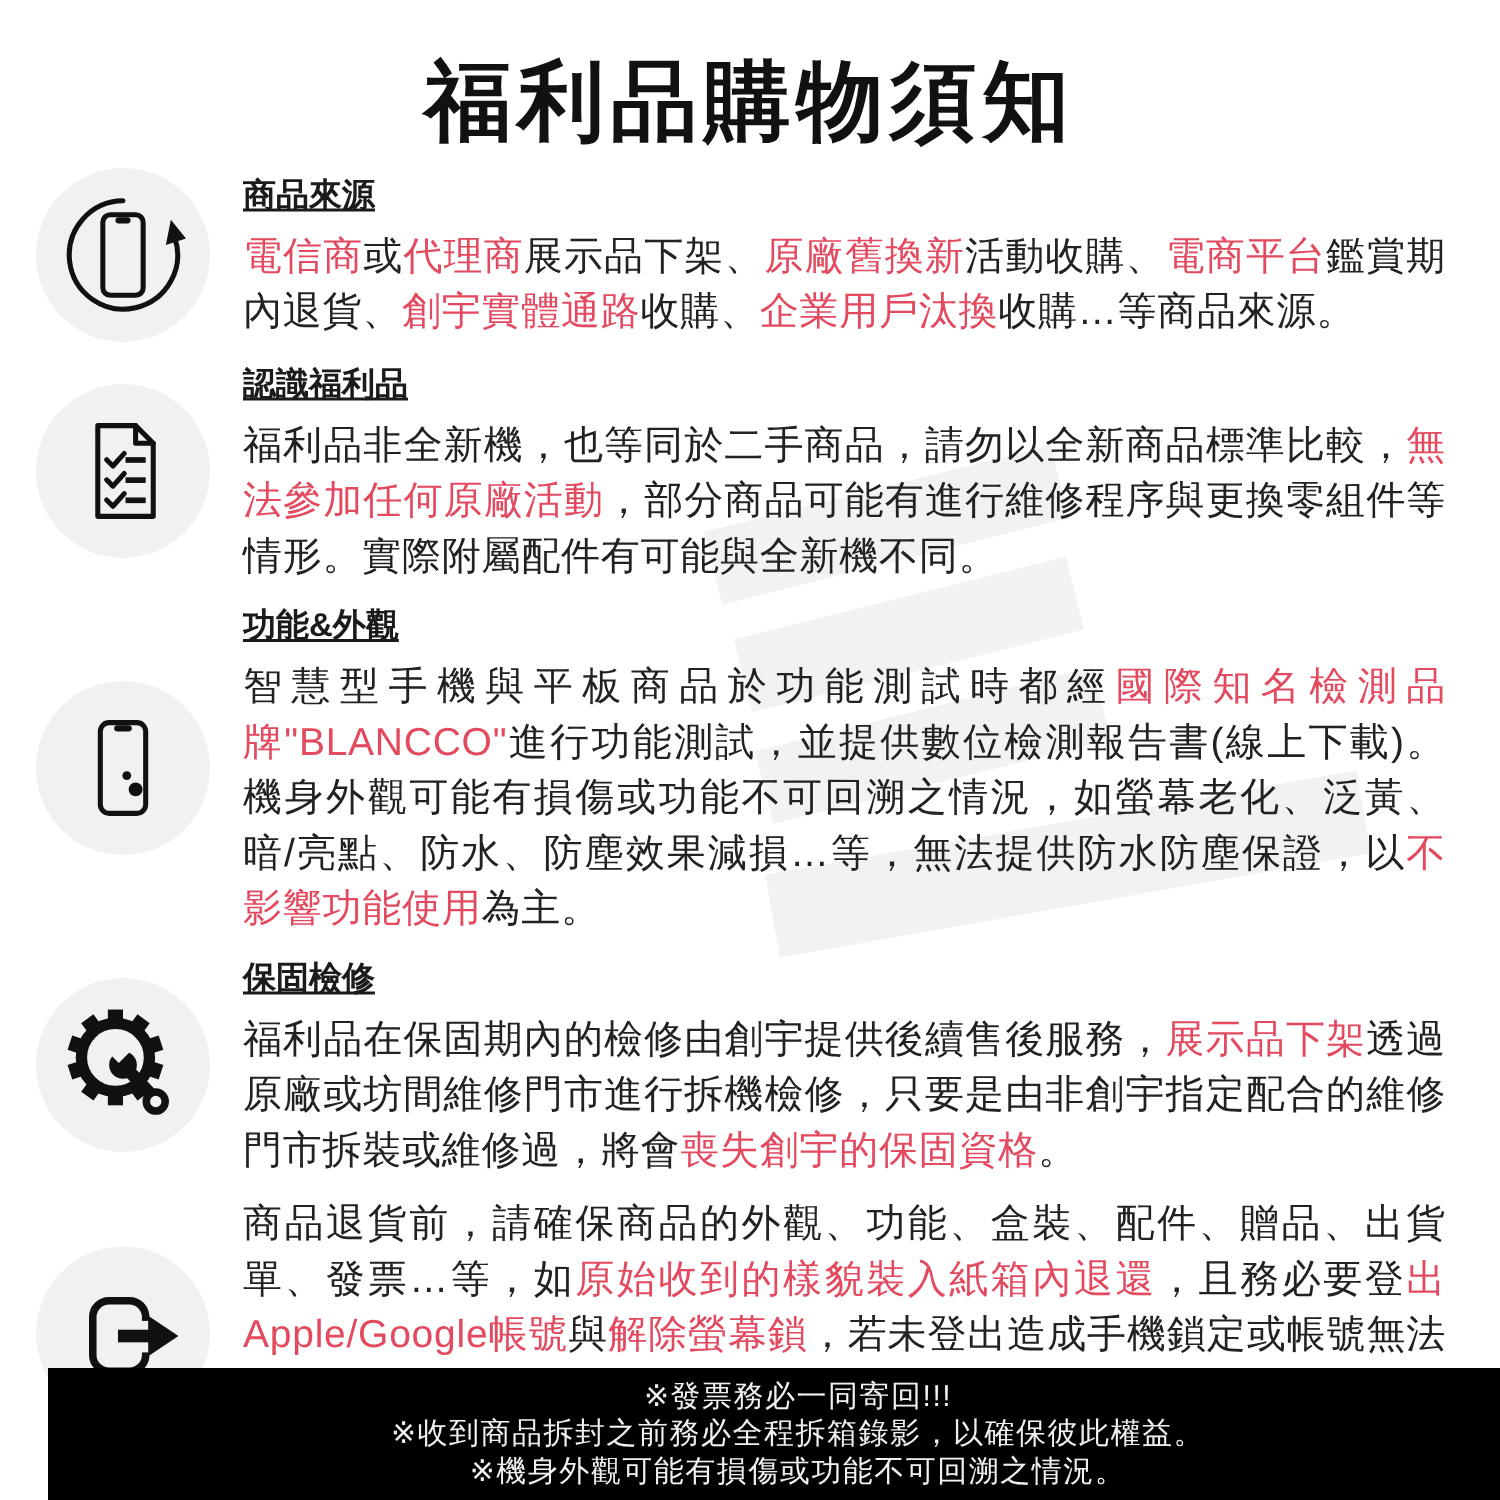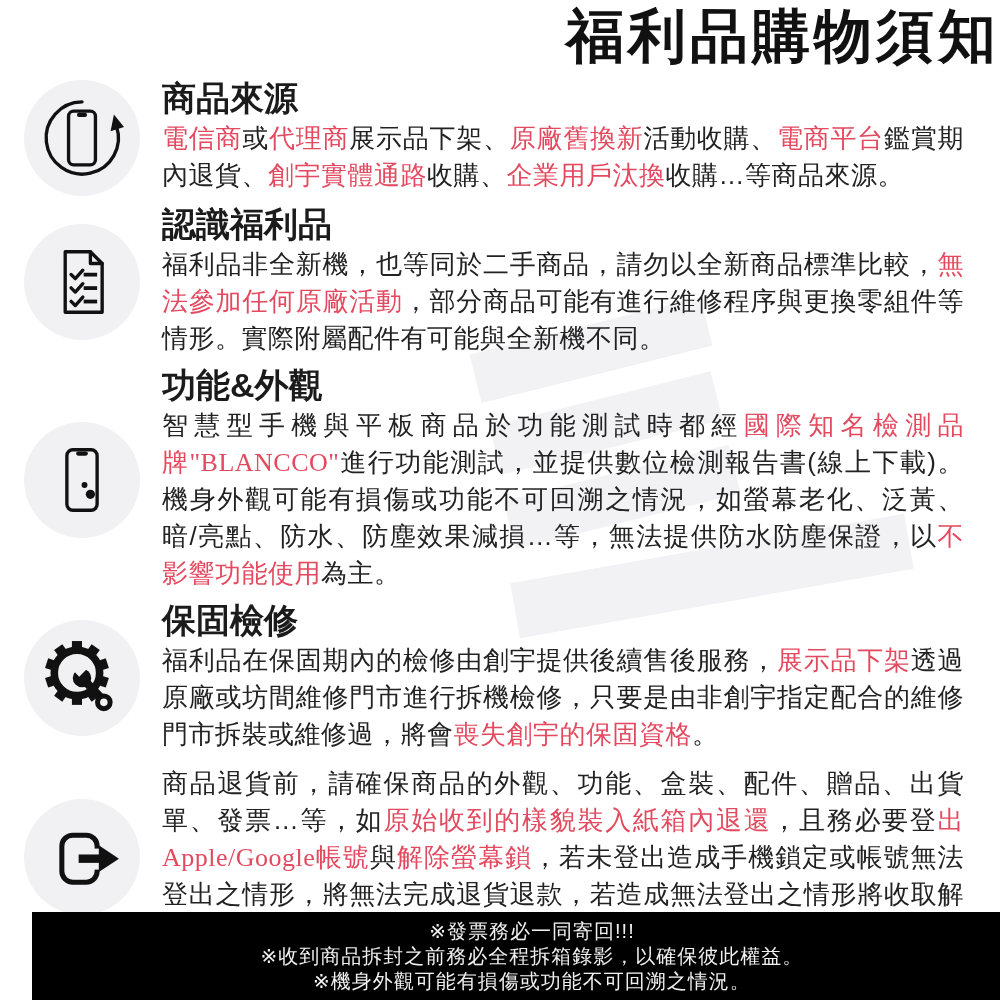--- a/index.html
+++ b/index.html
@@ -23,22 +23,22 @@
   }
   
   .wm{position:absolute;background:#f2f2f4;z-index:0;}
   .wm1{top:325px;left:472px;width:238px;height:50px;transform:rotate(-14deg);}
   .wm2{top:398px;left:492px;width:228px;height:50px;transform:rotate(-14deg);}
   .wm3{top:472px;left:506px;width:232px;height:50px;transform:rotate(-14deg);}
   .wm4{top:548px;left:512px;width:400px;height:56px;transform:rotate(-10deg);}
   .content{position:relative;z-index:1;}
 
   .page-title{
-    padding-top:4px;
-    text-align:right;
+    padding-top:36px;
+    text-align:center;
     font-size:58px;
     font-weight:bold;
     letter-spacing:4px;
     color:#111;
     line-height:1.1;
   }
   .sections{
     padding:12px 36px 0 24px;
   }
   .section{
@@ -53,34 +53,35 @@
   }
   .icon-circle{
     width:116px;height:116px;
     border-radius:50%;
     background:var(--circle);
     display:flex;align-items:center;justify-content:center;
   }
   .icon-circle svg{width:84px;height:84px;}
   .text-col{flex:1;min-width:0;}
   .section-heading{
-    font-size:34px;
+    font-size:22px;
     font-weight:bold;
     line-height:32px;
     margin-bottom:6px;
     color:#1b1b1b;
+    text-decoration:underline;
   }
   .section-body{
     font-size:26px;
     line-height:37px;
     letter-spacing:0.5px;
     text-align:justify;
   }
   .run-black{color:var(--ink);}
-  .run-red{color:var(--red);font-family:Liberation Serif, serif;}
+  .run-red{color:var(--red);}
 
   .footer{
     position:absolute;
     left:0;bottom:0;z-index:2;
     width:1000px;height:88px;
     background:var(--footer-bg);
     color:var(--footer-ink);
     text-align:center;
     padding-top:7px;
     margin-left:32px;

